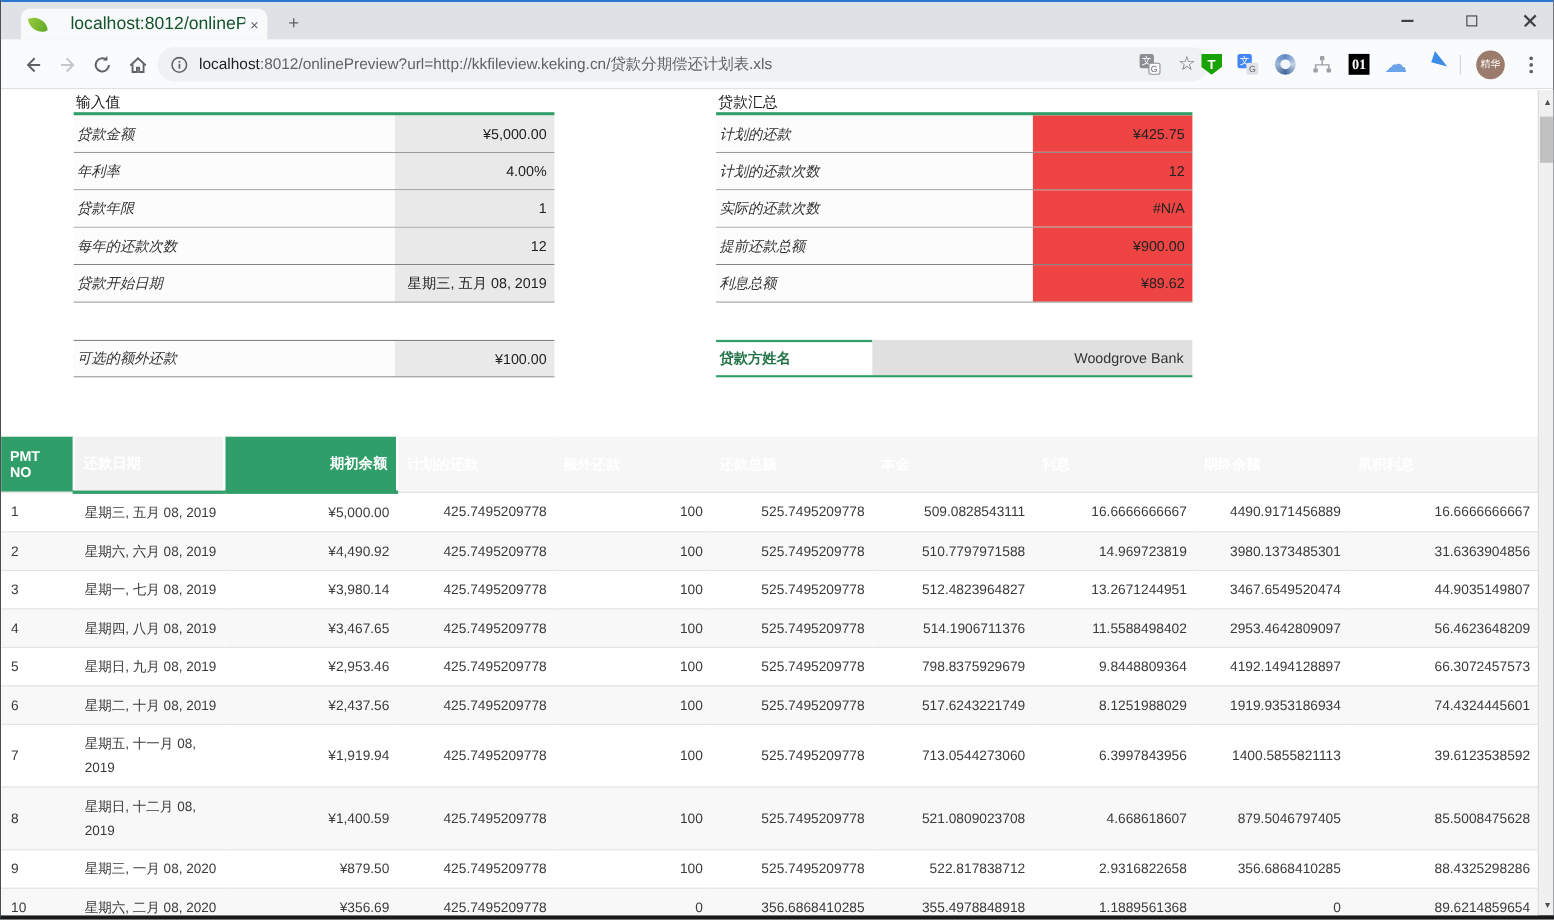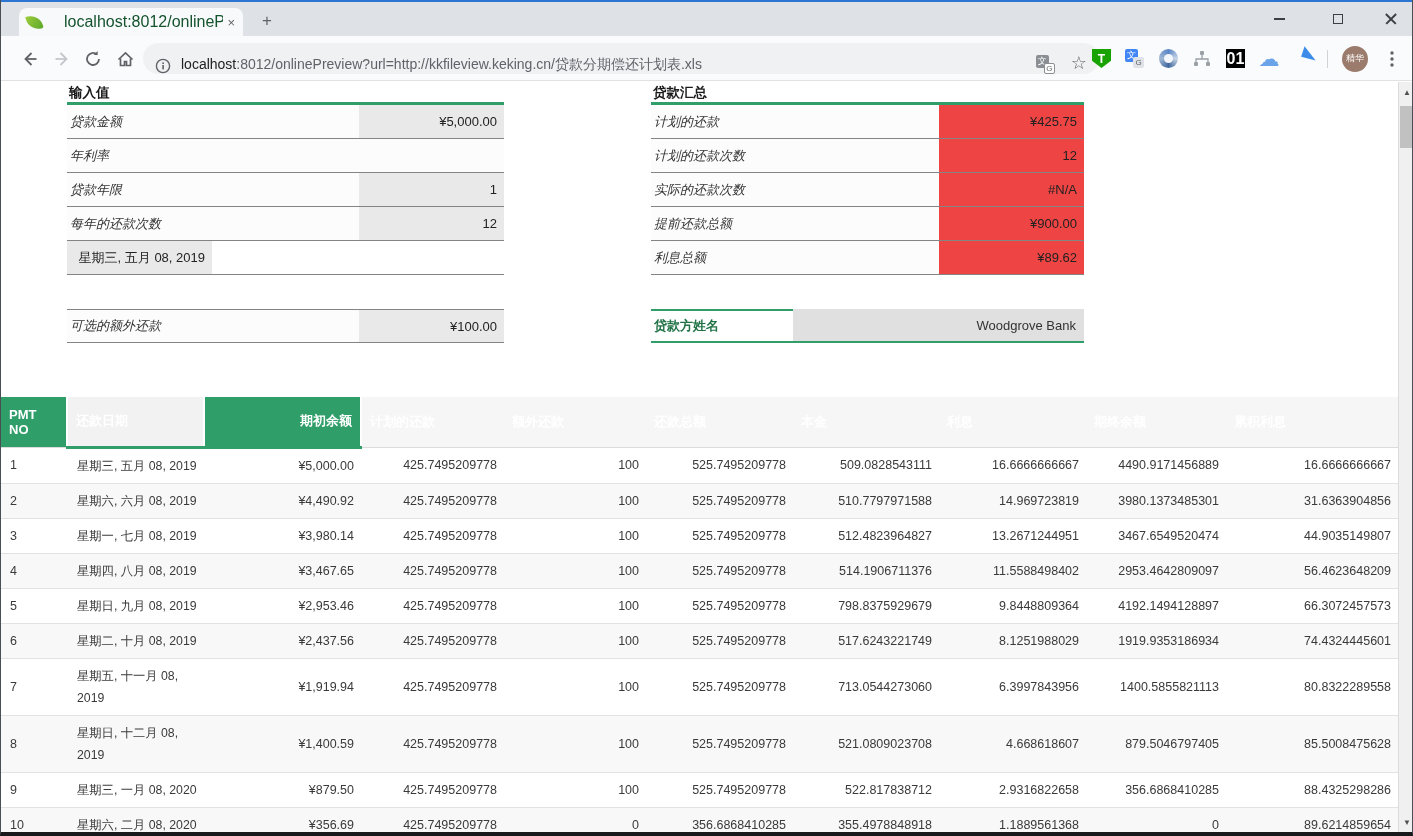--- a/index.html
+++ b/index.html
@@ -24,27 +24,27 @@
   .wc-min i { display:block; width:11px; height:1.5px; background:#3c4043; }
   .wc-max i { display:block; width:10px; height:10px; border:1.5px solid #3c4043; }
   .wc-close { position:relative; width:14px; height:14px; }
   .wc-close i, .wc-close b { position:absolute; left:0; top:6px; width:14px; height:1.5px; background:#3c4043; }
   .wc-close i { transform:rotate(45deg); } .wc-close b { transform:rotate(-45deg); }
 
   
   .toolbar { position:absolute; left:0; top:36px; width:100%; height:45px; background:#fafbfc; border-bottom:1px solid #dfe1e3; }
   .navbtn { position:absolute; top:11px; width:24px; height:24px; display:flex; align-items:center; justify-content:center; }
   .omnibox { position:absolute; left:142px; top:7px; width:956px; height:31px; background:#eff1f3; border-radius:16px;
-             display:flex; align-items:flex-end; padding:0 12px; }
+             display:flex; align-items:center; padding:0 12px; }
   .url { font-size:14px; margin-left:10px; color:#5f6368; white-space:nowrap; overflow:hidden; flex:1; }
   .url b { color:#202124; font-weight:normal; }
   .ext-area { position:absolute; right:10px; top:0; height:45px; display:flex; align-items:center; gap:14px; }
   .ext { width:20px; height:20px; display:flex; align-items:center; justify-content:center; font-size:17px; }
-  .badge01 { width:19px; height:19px; background:#000; color:#fff; font-family:Liberation Sans, sans-serif;
-             font-weight:bold; font-size:16px; display:flex; align-items:center; justify-content:center; }
+  .badge01 { width:19px; height:19px; background:#000; color:#fff; font-family:Liberation Serif, serif;
+             font-weight:bold; font-size:13px; display:flex; align-items:center; justify-content:center; }
   .shield-t { width:19px; height:19px; background:#18a303; clip-path:polygon(0 0,100% 0,100% 62%,50% 100%,0 62%);
               color:#fff; font-weight:bold; font-size:12px; display:flex; align-items:center; justify-content:center; }
   .gt-gray { position:relative; width:19px; height:19px; }
   .gt-gray .a { position:absolute; left:0; top:0; width:13px; height:13px; background:#8b8f94; border-radius:2px;
                 color:#fff; font-size:9px; text-align:center; line-height:13px; }
   .gt-gray .b { position:absolute; right:0; bottom:0; width:11px; height:11px; background:#fff; border:1px solid #8b8f94;
                 border-radius:2px; color:#5f6368; font-size:8px; text-align:center; line-height:9px; }
   .gt-blue { position:relative; width:19px; height:19px; }
   .gt-blue .a { position:absolute; left:0; top:0; width:13px; height:13px; background:#4285f4; border-radius:2px;
                 color:#fff; font-size:9px; text-align:center; line-height:13px; }
@@ -57,21 +57,21 @@
           border-top:6px solid transparent; border-bottom:12px solid transparent; transform:rotate(-38deg); }
   .avatar { width:26px; height:26px; border-radius:50%; background:#9a7b6c; color:#fff; font-size:9px;
             display:flex; align-items:center; justify-content:center; letter-spacing:0; }
   .sep-v { width:1px; height:18px; background:#d0d3d6; }
   .star { font-size:18px; color:#5f6368; }
 
   
   .content { position:absolute; left:0; top:82px; width:1413px; height:750px; background:#fff; }
 
   .panel { position:absolute; top:2px; }
-  .panel-title { font-size:13.5px; font-weight:bold; color:#1a1a1a; height:21px; line-height:18px; padding-left:2px;
+  .panel-title { font-size:13.5px; font-weight:normal; color:#1a1a1a; height:21px; line-height:18px; padding-left:2px;
                  border-bottom:3px solid #2f9e69; }
   .srow { display:flex; height:34px; border-bottom:1px solid #848484; align-items:stretch; }
   .srow .lab { flex:1; font-style:italic; font-size:13px; color:#333; display:flex; align-items:center; padding-left:3px; background:#fcfcfc; }
   .srow .val { width:145px; font-size:13px; color:#222; display:flex; align-items:center; justify-content:flex-end; padding-right:7px; }
   .inputs .val { background:#e9e9e9; }
   .summary .val { background:#ef4444; }
   .xrow { margin-top:34px; border-top:1px solid #848484; }
   .lender-row { display:flex; height:34px; margin-top:34px; border-bottom:2px solid #2f9e69; }
   .lender-row .lab { width:142px; font-size:13px; font-weight:bold; color:#217346; display:flex; align-items:center;
                      padding-left:3px; border-top:2px solid #2f9e69; background:#fff; }
@@ -206,30 +206,32 @@
 
     <div class="panel inputs" style="left:66px; width:437px;">
       <div class="panel-title">输入值</div>
       <div id="inputs-rows">
           <div class="srow">
             <div class="lab">贷款金额</div>
             <div class="val">¥5,000.00</div>
           </div>
           <div class="srow">
             <div class="lab">年利率</div>
+            <div class="val">4.00%</div>
           </div>
           <div class="srow">
             <div class="lab">贷款年限</div>
             <div class="val">1</div>
           </div>
           <div class="srow">
             <div class="lab">每年的还款次数</div>
             <div class="val">12</div>
           </div>
           <div class="srow">
+            <div class="lab">贷款开始日期</div>
             <div class="val">星期三, 五月 08, 2019</div>
           </div>
         </div>
       <div class="srow xrow">
         <div class="lab">可选的额外还款</div>
         <div class="val">¥100.00</div>
       </div>
     </div>
 
     <div class="panel summary" style="left:650px; width:433px;">
@@ -366,21 +368,21 @@
             <tr>
               <td class="c0">7</td>
               <td class="c1">星期五, 十一月 08, 2019</td>
               <td class="c2">¥1,919.94</td>
               <td class="c3">425.7495209778</td>
               <td class="c4">100</td>
               <td class="c5">525.7495209778</td>
               <td class="c6">713.0544273060</td>
               <td class="c7">6.3997843956</td>
               <td class="c8">1400.5855821113</td>
-              <td class="c9">80.8322289558</td>
+              <td class="c9">39.6123538592</td>
             </tr>
             <tr class="alt">
               <td class="c0">8</td>
               <td class="c1">星期日, 十二月 08, 2019</td>
               <td class="c2">¥1,400.59</td>
               <td class="c3">425.7495209778</td>
               <td class="c4">100</td>
               <td class="c5">525.7495209778</td>
               <td class="c6">521.0809023708</td>
               <td class="c7">4.668618607</td>

